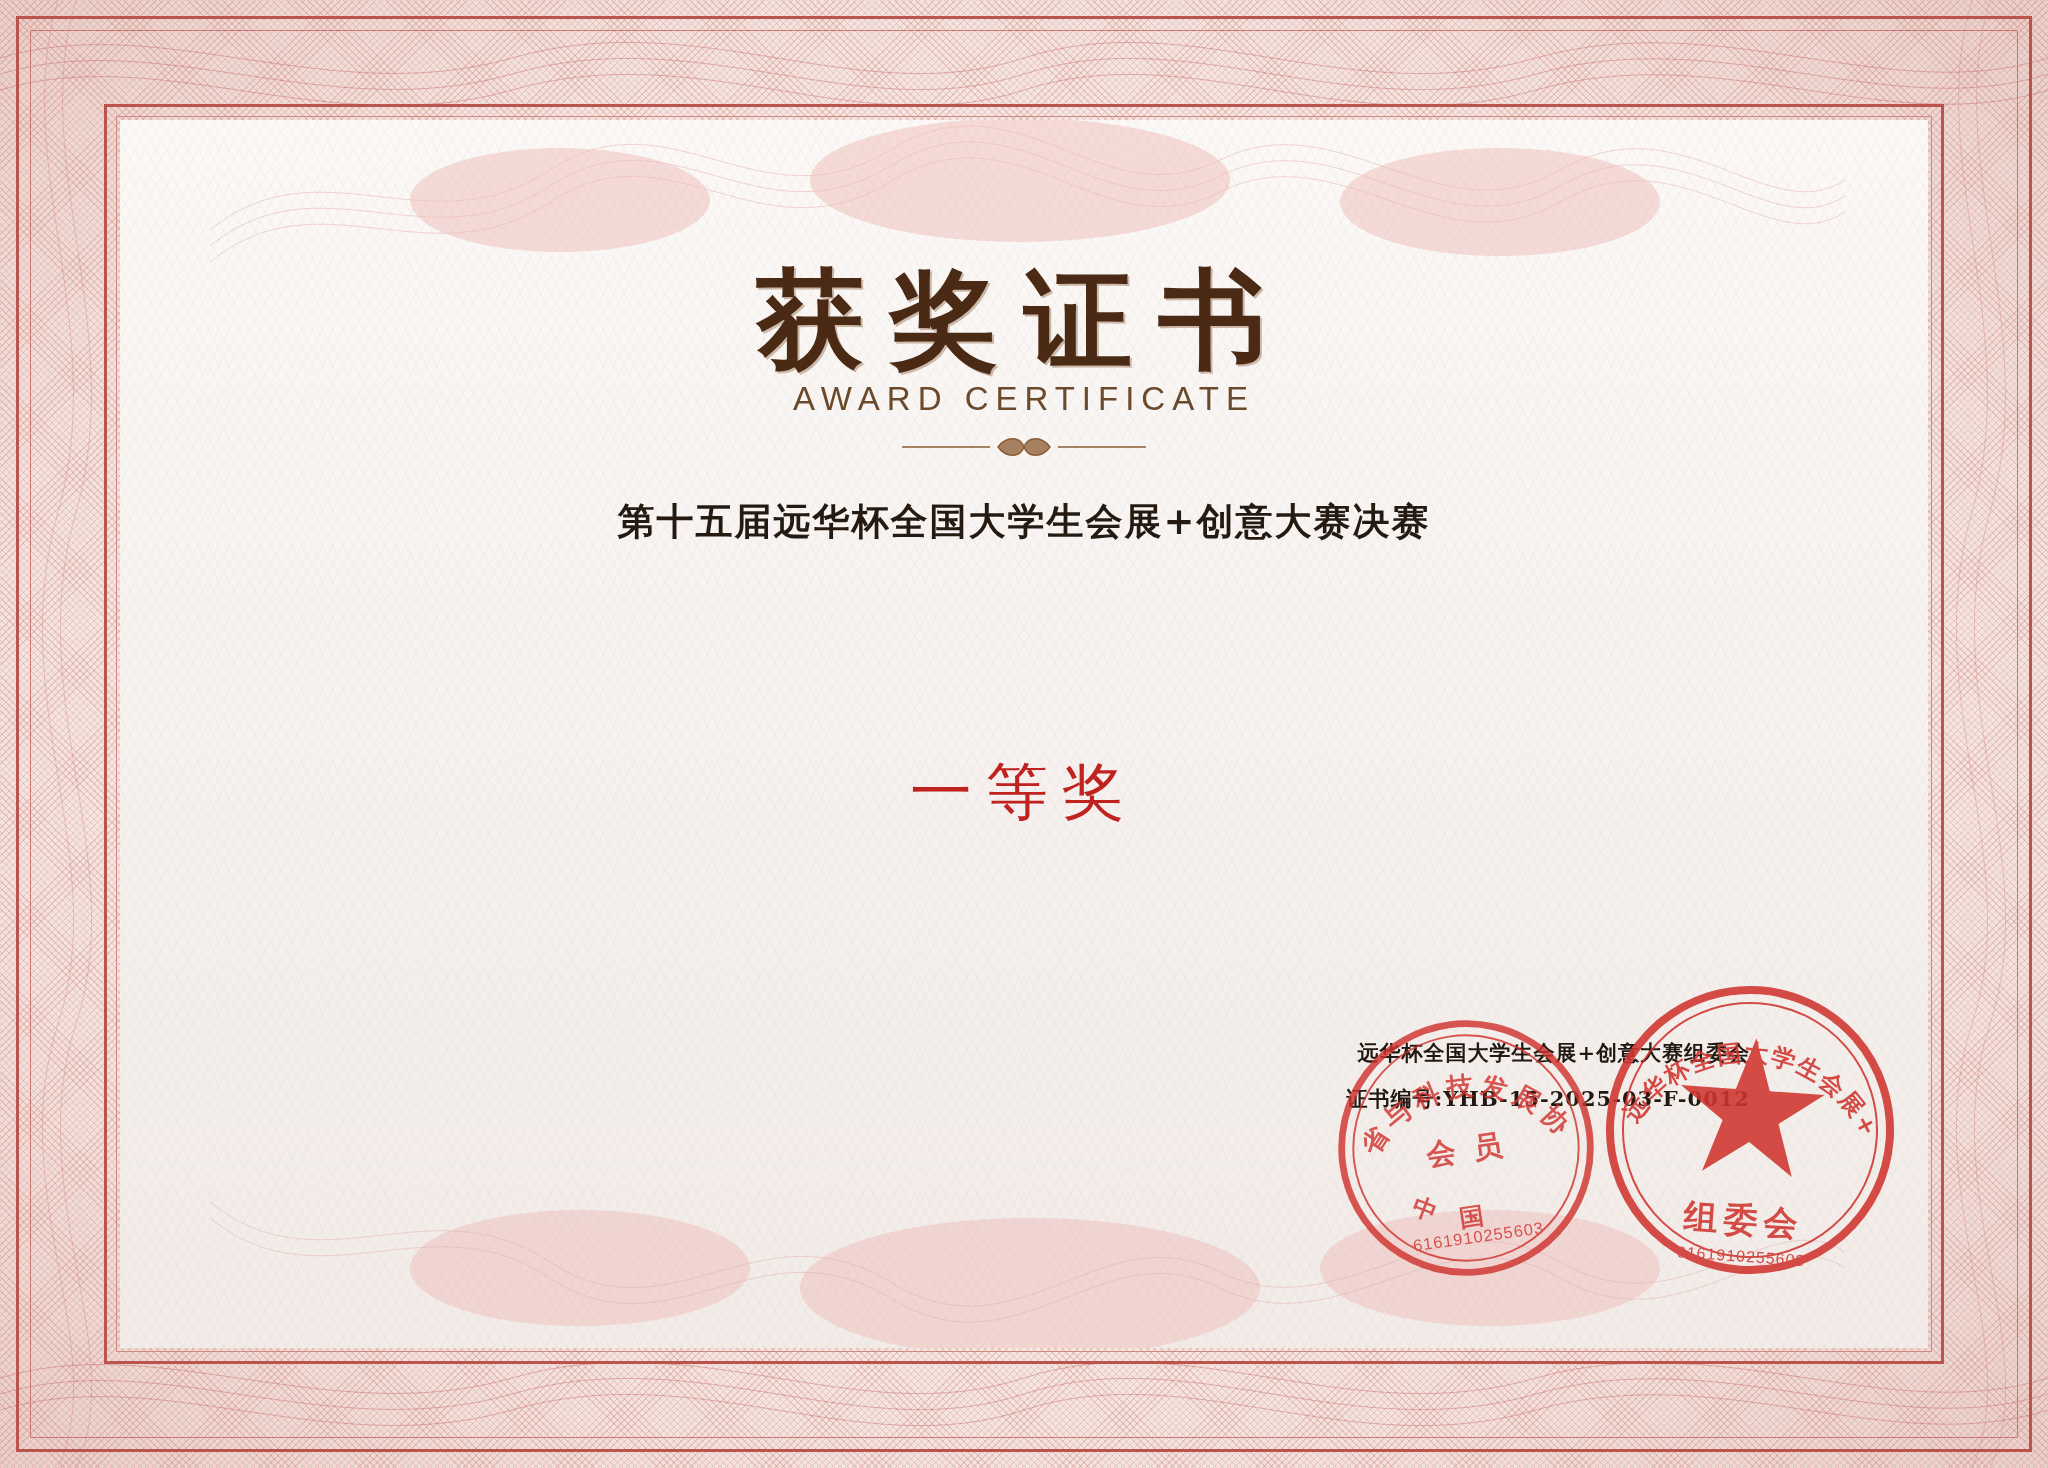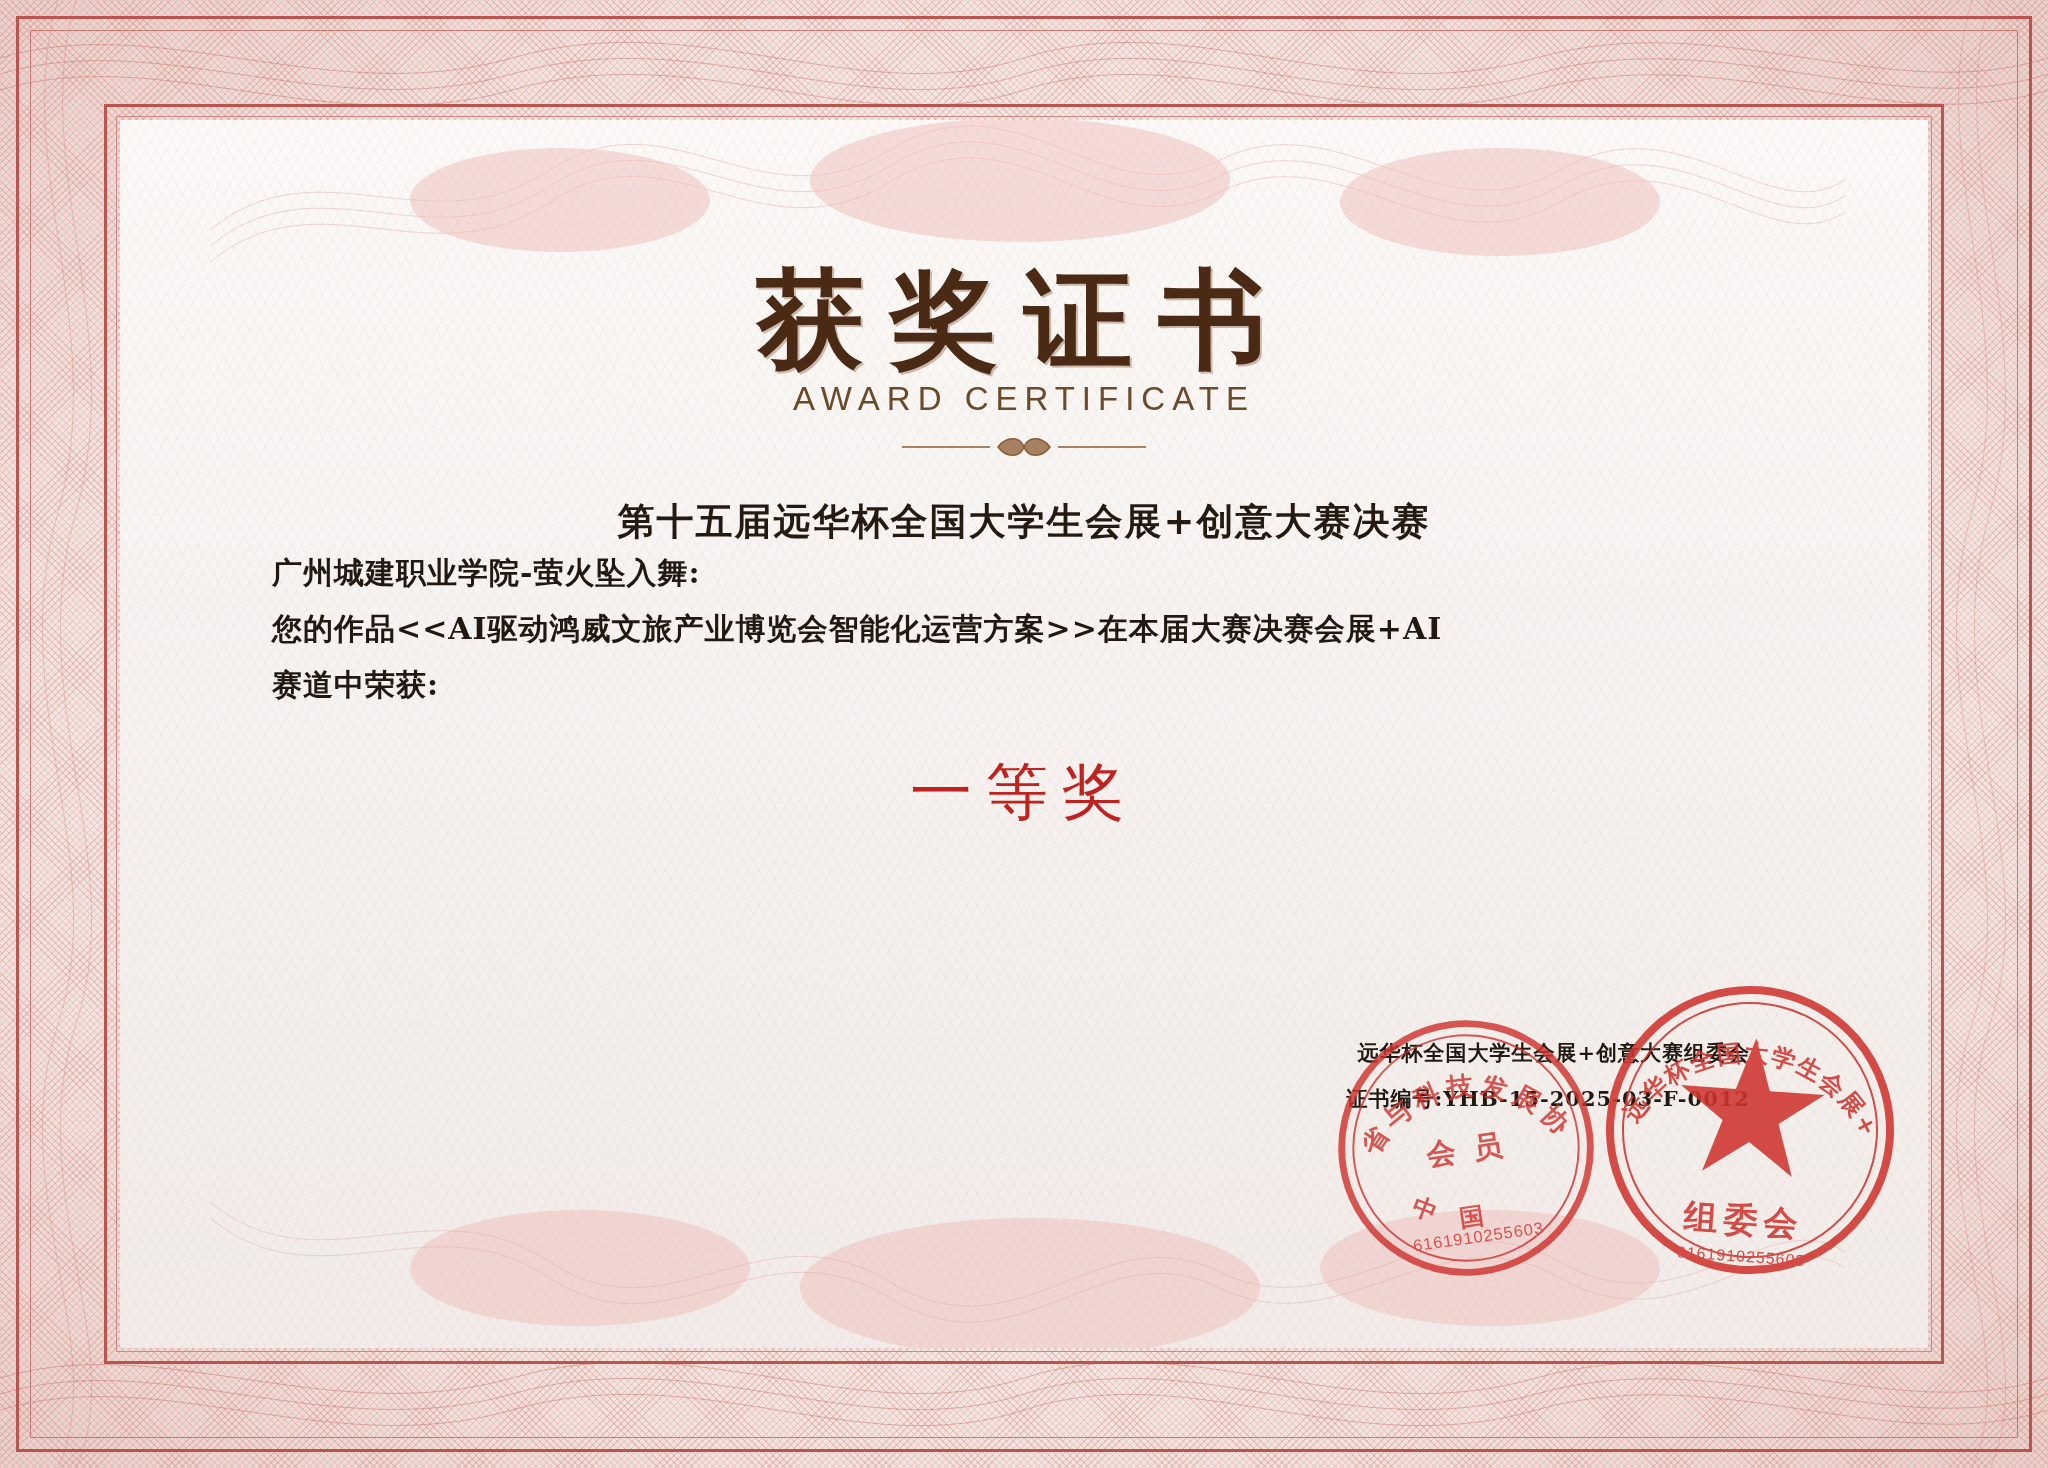--- a/index.html
+++ b/index.html
@@ -304,25 +304,20 @@
       <svg class="divider-orn" width="260" height="30" viewBox="0 0 260 30" aria-hidden="true">
         <g stroke="#8a5a30" fill="none" stroke-width="1.4">
           <line x1="8" y1="15" x2="96" y2="15"></line>
           <line x1="164" y1="15" x2="252" y2="15"></line>
           <path d="M104,15 C112,4 126,4 130,15 C134,4 148,4 156,15 C148,26 134,26 130,15 C126,26 112,26 104,15 Z" fill="#8a5a30" fill-opacity="0.75"></path>
         </g>
       </svg>
 
       <div class="subtitle">第十五届远华杯全国大学生会展+创意大赛决赛</div>
 
-      <div class="body-block">
-        <div class="body-line">广州城建职业学院-萤火坠入舞:</div>
-        <div class="body-line">您的作品&lt;&lt;AI驱动鸿威文旅产业博览会智能化运营方案&gt;&gt;在本届大赛决赛会展+AI</div>
-        <div class="body-line">赛道中荣获:</div>
-      </div>
 
       <div class="award-level">一等奖</div>
 
 
       <div class="signature-block">
         <div class="sig-line">远华杯全国大学生会展+创意大赛组委会</div>
         <div class="sig-line">证书编号:YHB-15-2025-03-F-0012</div>
       </div>
 
     </div>

